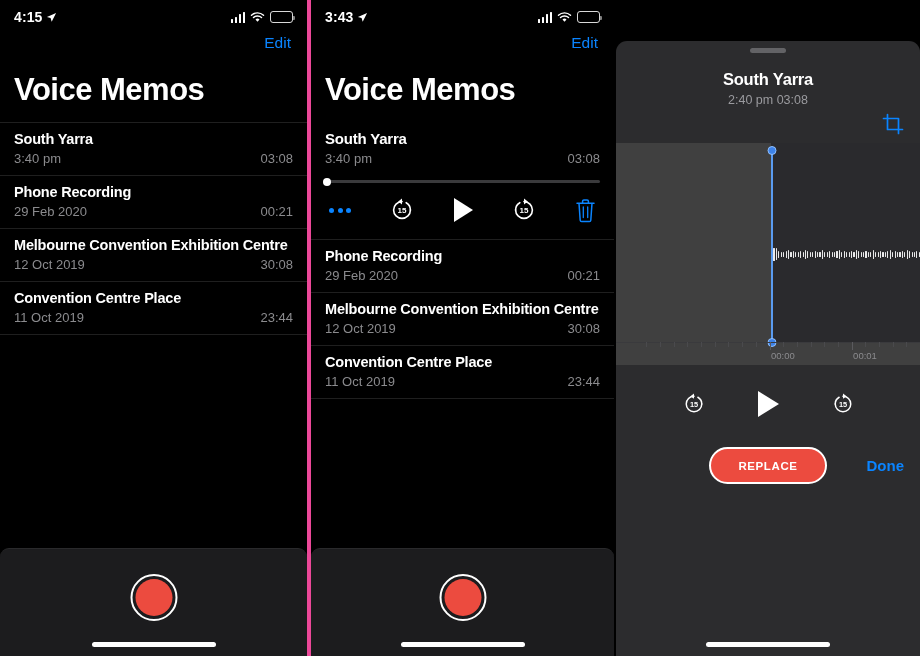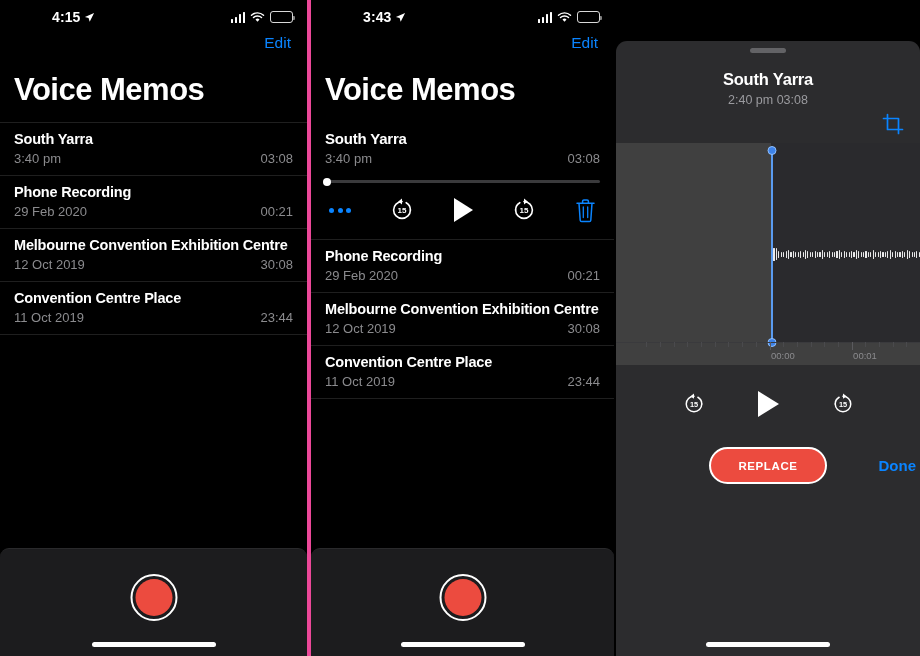--- a/index.html
+++ b/index.html
@@ -15,21 +15,21 @@
   .p3 { width: 306px; }
   .p2 { border-left: 4px solid #ec4899; }
   .p3 { border-left: 2px solid #000; }
 
   
   .statusbar {
     height: 34px; display: flex; align-items: center;
     justify-content: space-between; padding: 0 14px 0 14px;
     color: #fff;
   }
-  .sb-left { display: flex; align-items: center; gap: 4px; margin-left: 38px; }
+  .sb-left { display: flex; align-items: center; gap: 4px; }
   .sb-time { font-size: 14px; font-weight: 600; letter-spacing: .1px; }
   .loc-arrow { width: 11px; height: 11px; display:block; }
   .sb-right { display: flex; align-items: center; gap: 5px; }
   .bars { display: flex; align-items: flex-end; gap: 1.5px; height: 11px; }
   .bars i { width: 2.5px; background: #fff; border-radius: .5px; display:block; }
   .bars i:nth-child(1){height:4px;} .bars i:nth-child(2){height:6px;}
   .bars i:nth-child(3){height:8.5px;} .bars i:nth-child(4){height:11px;}
   .wifi { width: 15px; height: 11px; }
   .batt { width: 23px; height: 11.5px; border: 1.3px solid rgba(255,255,255,.85);
           border-radius: 3px; position: relative; padding: 1.2px; }
@@ -150,21 +150,21 @@
   .p3-play { width: 0; height: 0; border-left: 21px solid #fff;
              border-top: 13px solid transparent;
              border-bottom: 13px solid transparent; }
   .p3-bottom { display: flex; align-items: center; justify-content: center;
                margin-top: 30px; position: relative; }
   .replace-btn { width: 118px; height: 37px; border-radius: 19px;
                  background: #ec4b3f; border: 2.5px solid #fff;
                  color: #fff; font-size: 11.5px; font-weight: 700;
                  letter-spacing: .6px; display: flex;
                  align-items: center; justify-content: center; cursor: pointer; }
-  .done-link { position: absolute; right: 4px; color: #0a84ff;
+  .done-link { position: absolute; right: 16px; color: #0a84ff;
                font-size: 15px; font-weight: 600; }
 </style>
 </head>
 <body>
 
 <div class="screens">
 
   <div class="panel p1">
     <div class="statusbar">
       <div class="sb-left">

